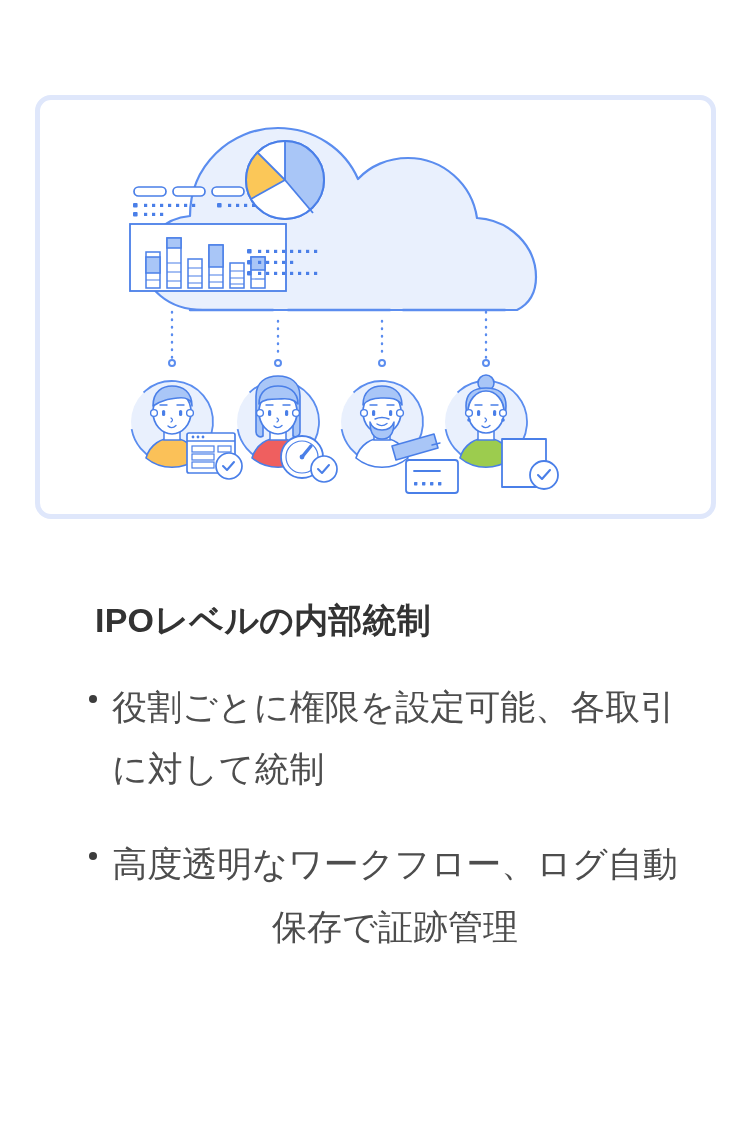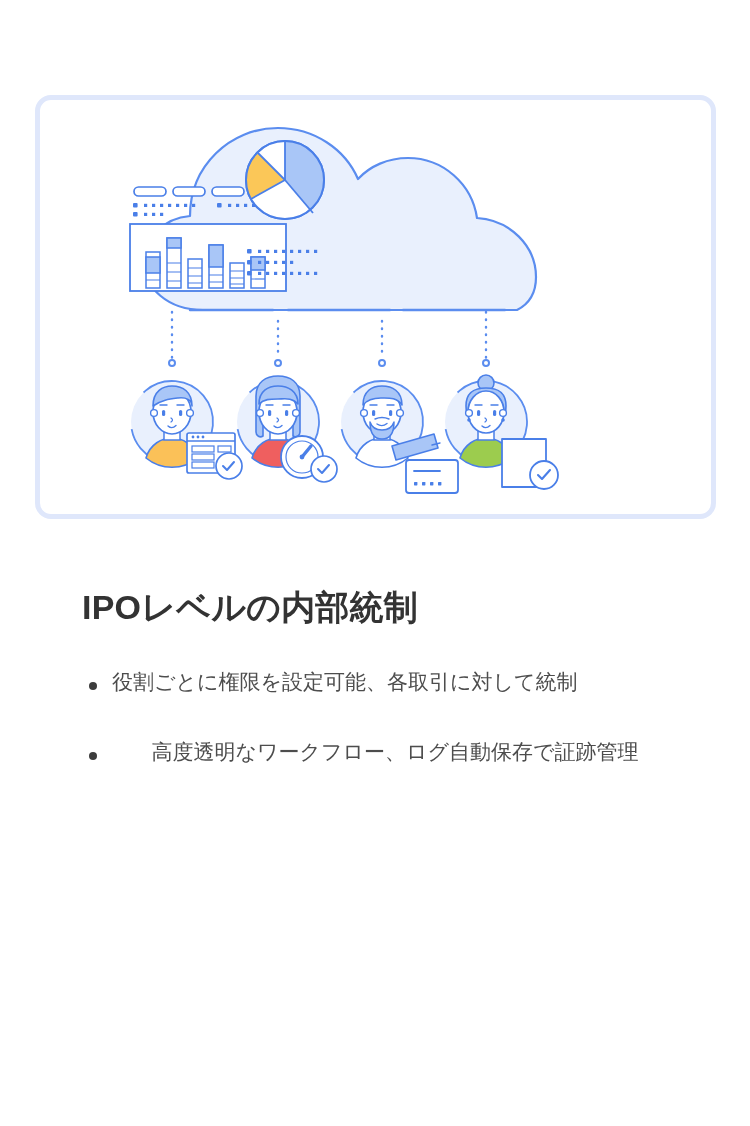--- a/index.html
+++ b/index.html
@@ -42,38 +42,38 @@
   }
 
   
   .content {
     position: absolute;
     left: 0;
     top: 585px;
     width: 750px;
   }
   .title {
-    margin: 0;
+    margin: 13px;
     padding: 0 0 0 82px;
     font-size: 34px;
     line-height: 1.35;
     font-weight: 700;
     color: #333333;
     letter-spacing: 0.2px;
   }
   .bullets {
     margin: 32px 0 0 0;
     padding: 0;
     list-style: none;
   }
   .bullet {
     position: relative;
     margin: 0 0 33px 0;
     padding: 0 72px 0 112px;
-    font-size: 21px;
+    font-size: 35px;
     line-height: 1.78;
     color: #4d4d4d;
     font-weight: 400;
   }
   .bullet:last-child { margin-bottom: 0; text-align: center; }
   .bullet .dot {
     position: absolute;
     left: 89px;
     top: 19px;
     width: 8px;

